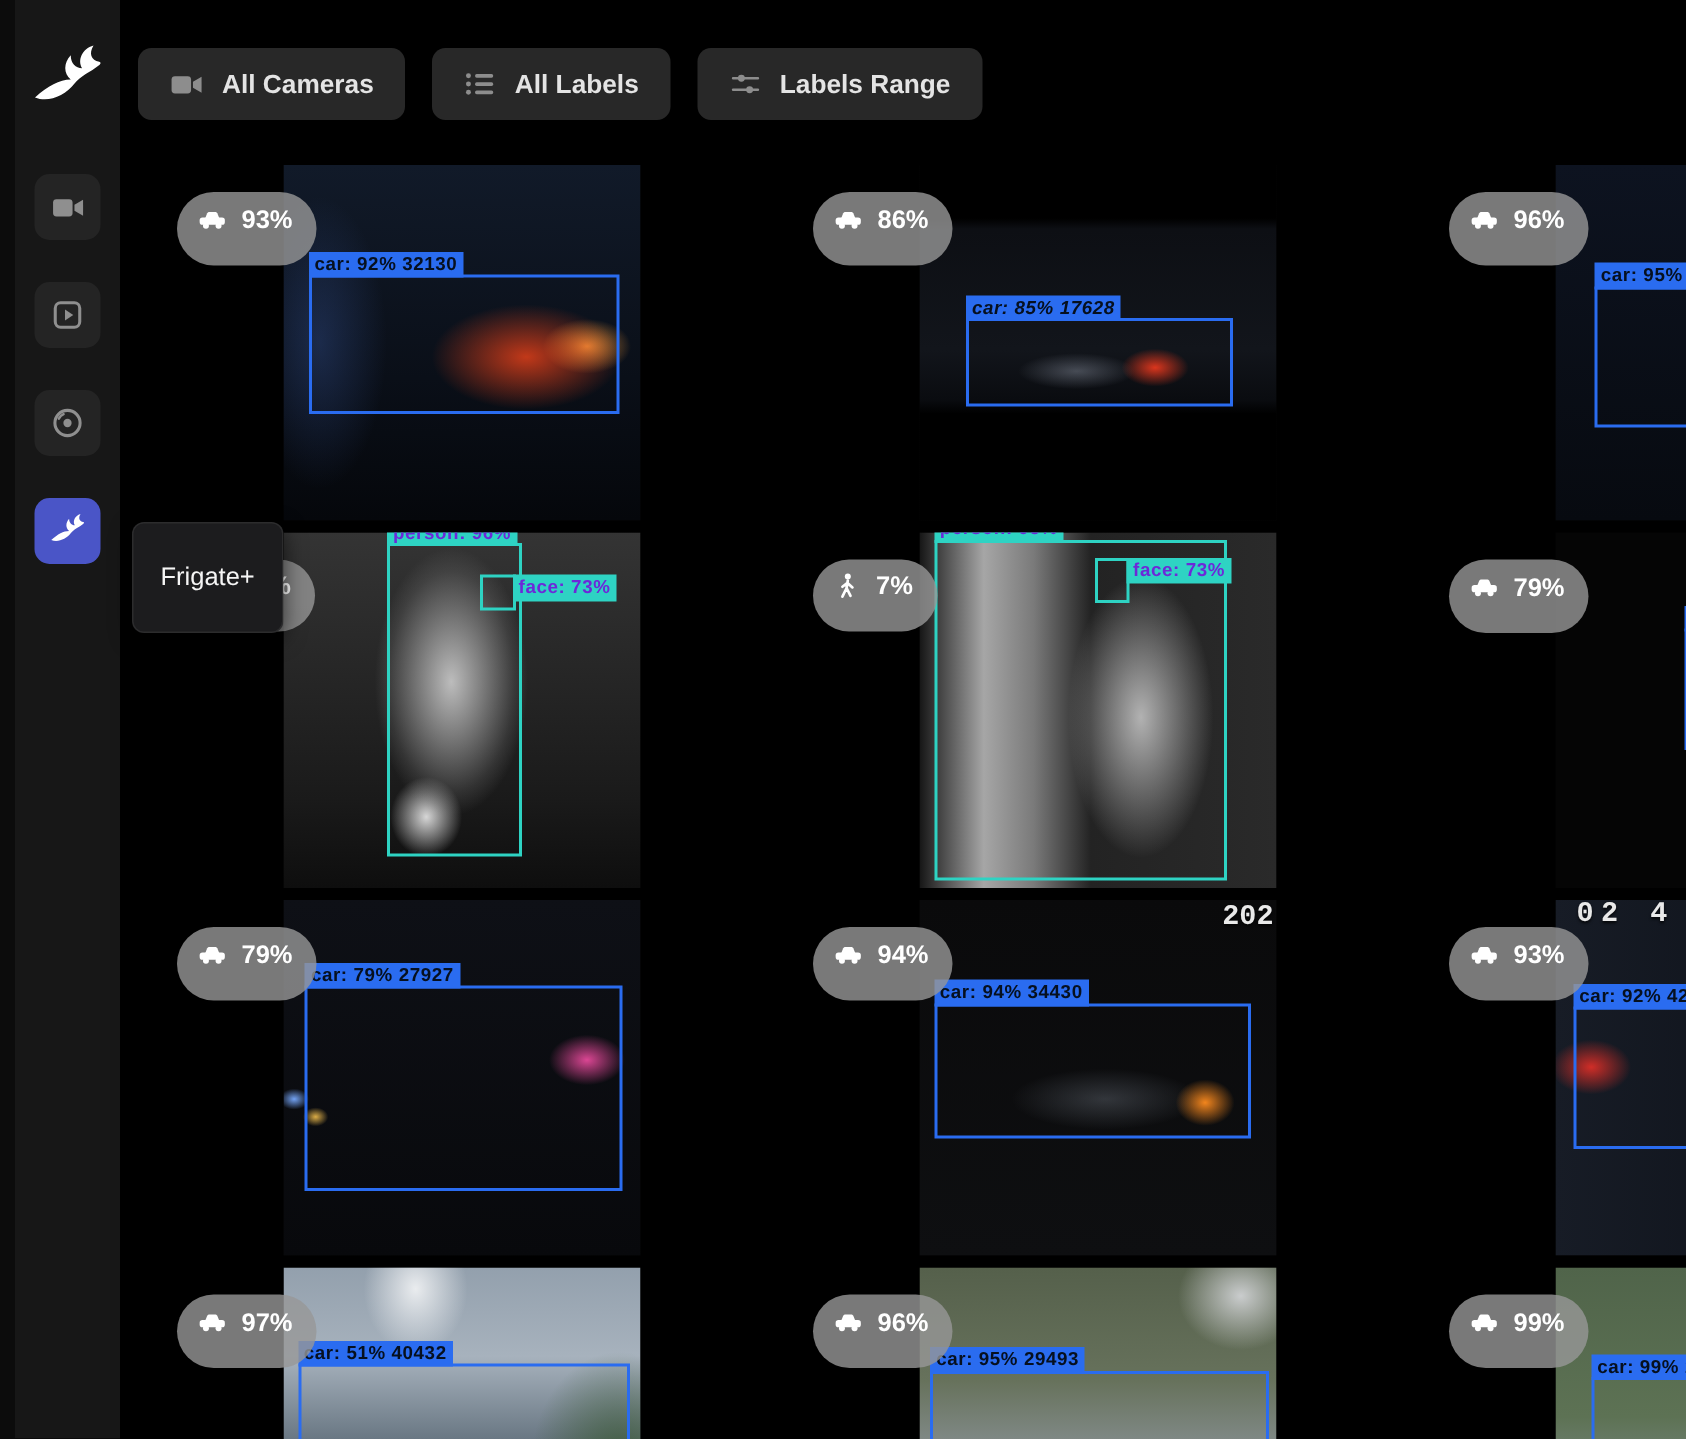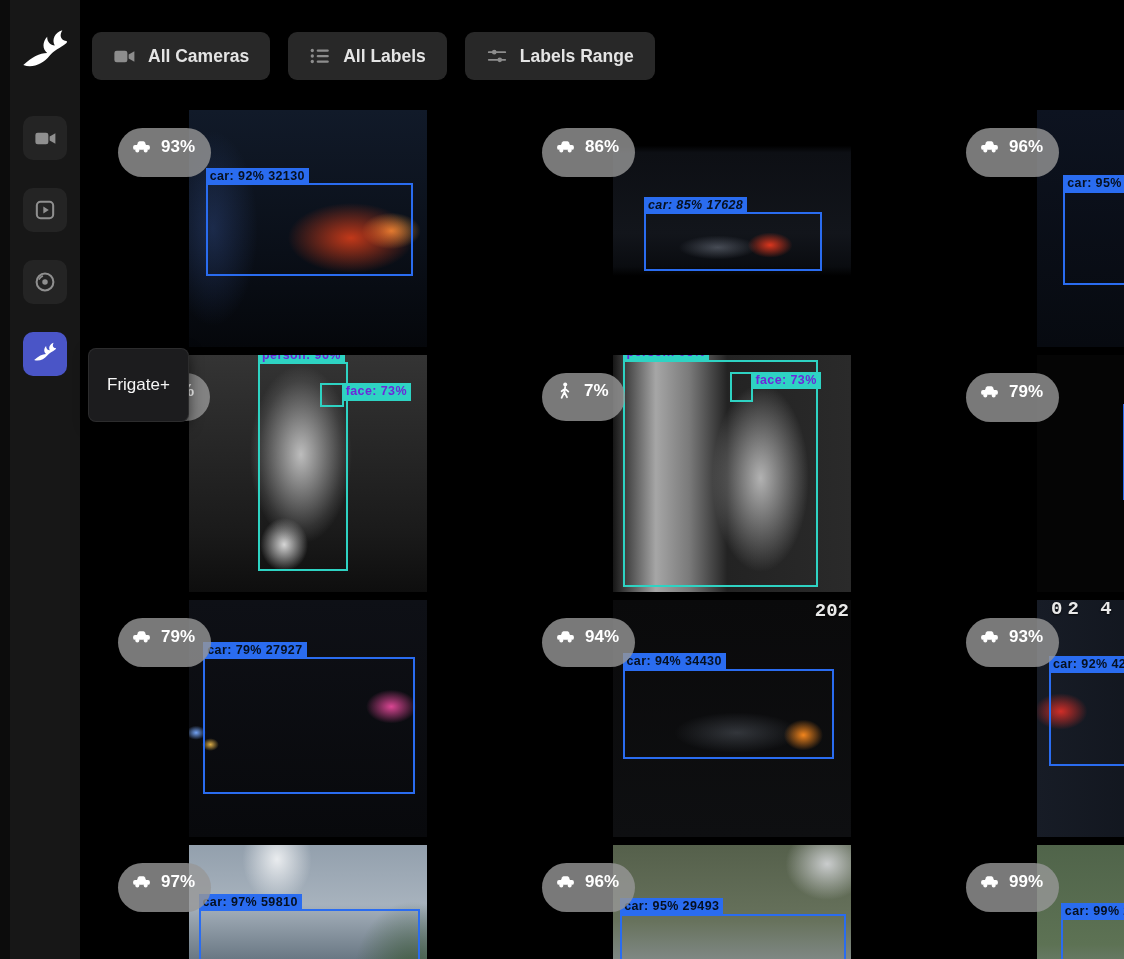--- a/index.html
+++ b/index.html
@@ -365,21 +365,21 @@
             <circle cx="14" cy="13.8" r="1.9"></circle>
           </svg>
         </span>
         <span>93%</span>
       </div>
     </div>
     <div class="cell">
       <div class="thumb">
         <div class="scene s-day1"></div>
         <div class="bbox blue" style="left: 4%; top: 27%; width: 93%; height: 62%;">
-          <span class="bbox-label">car: 97% 59810</span>
+          <span class="bbox-label">car: 51% 40432</span>
         </div>
       </div>
       <div class="badge">
         <span class="icn">
           <svg viewBox="0 0 20 20" width="21" height="21" fill="currentColor">
             <rect x="2" y="8.6" width="16" height="4.6" rx="1.8"></rect>
             <path d="M5.5 9 L6.8 5.9 C7.1 5.3 7.7 5 8.3 5 h3.4 c.6 0 1.2.3 1.5.9 L14.5 9 z"></path>
             <circle cx="6" cy="13.8" r="1.9"></circle>
             <circle cx="14" cy="13.8" r="1.9"></circle>
           </svg>

